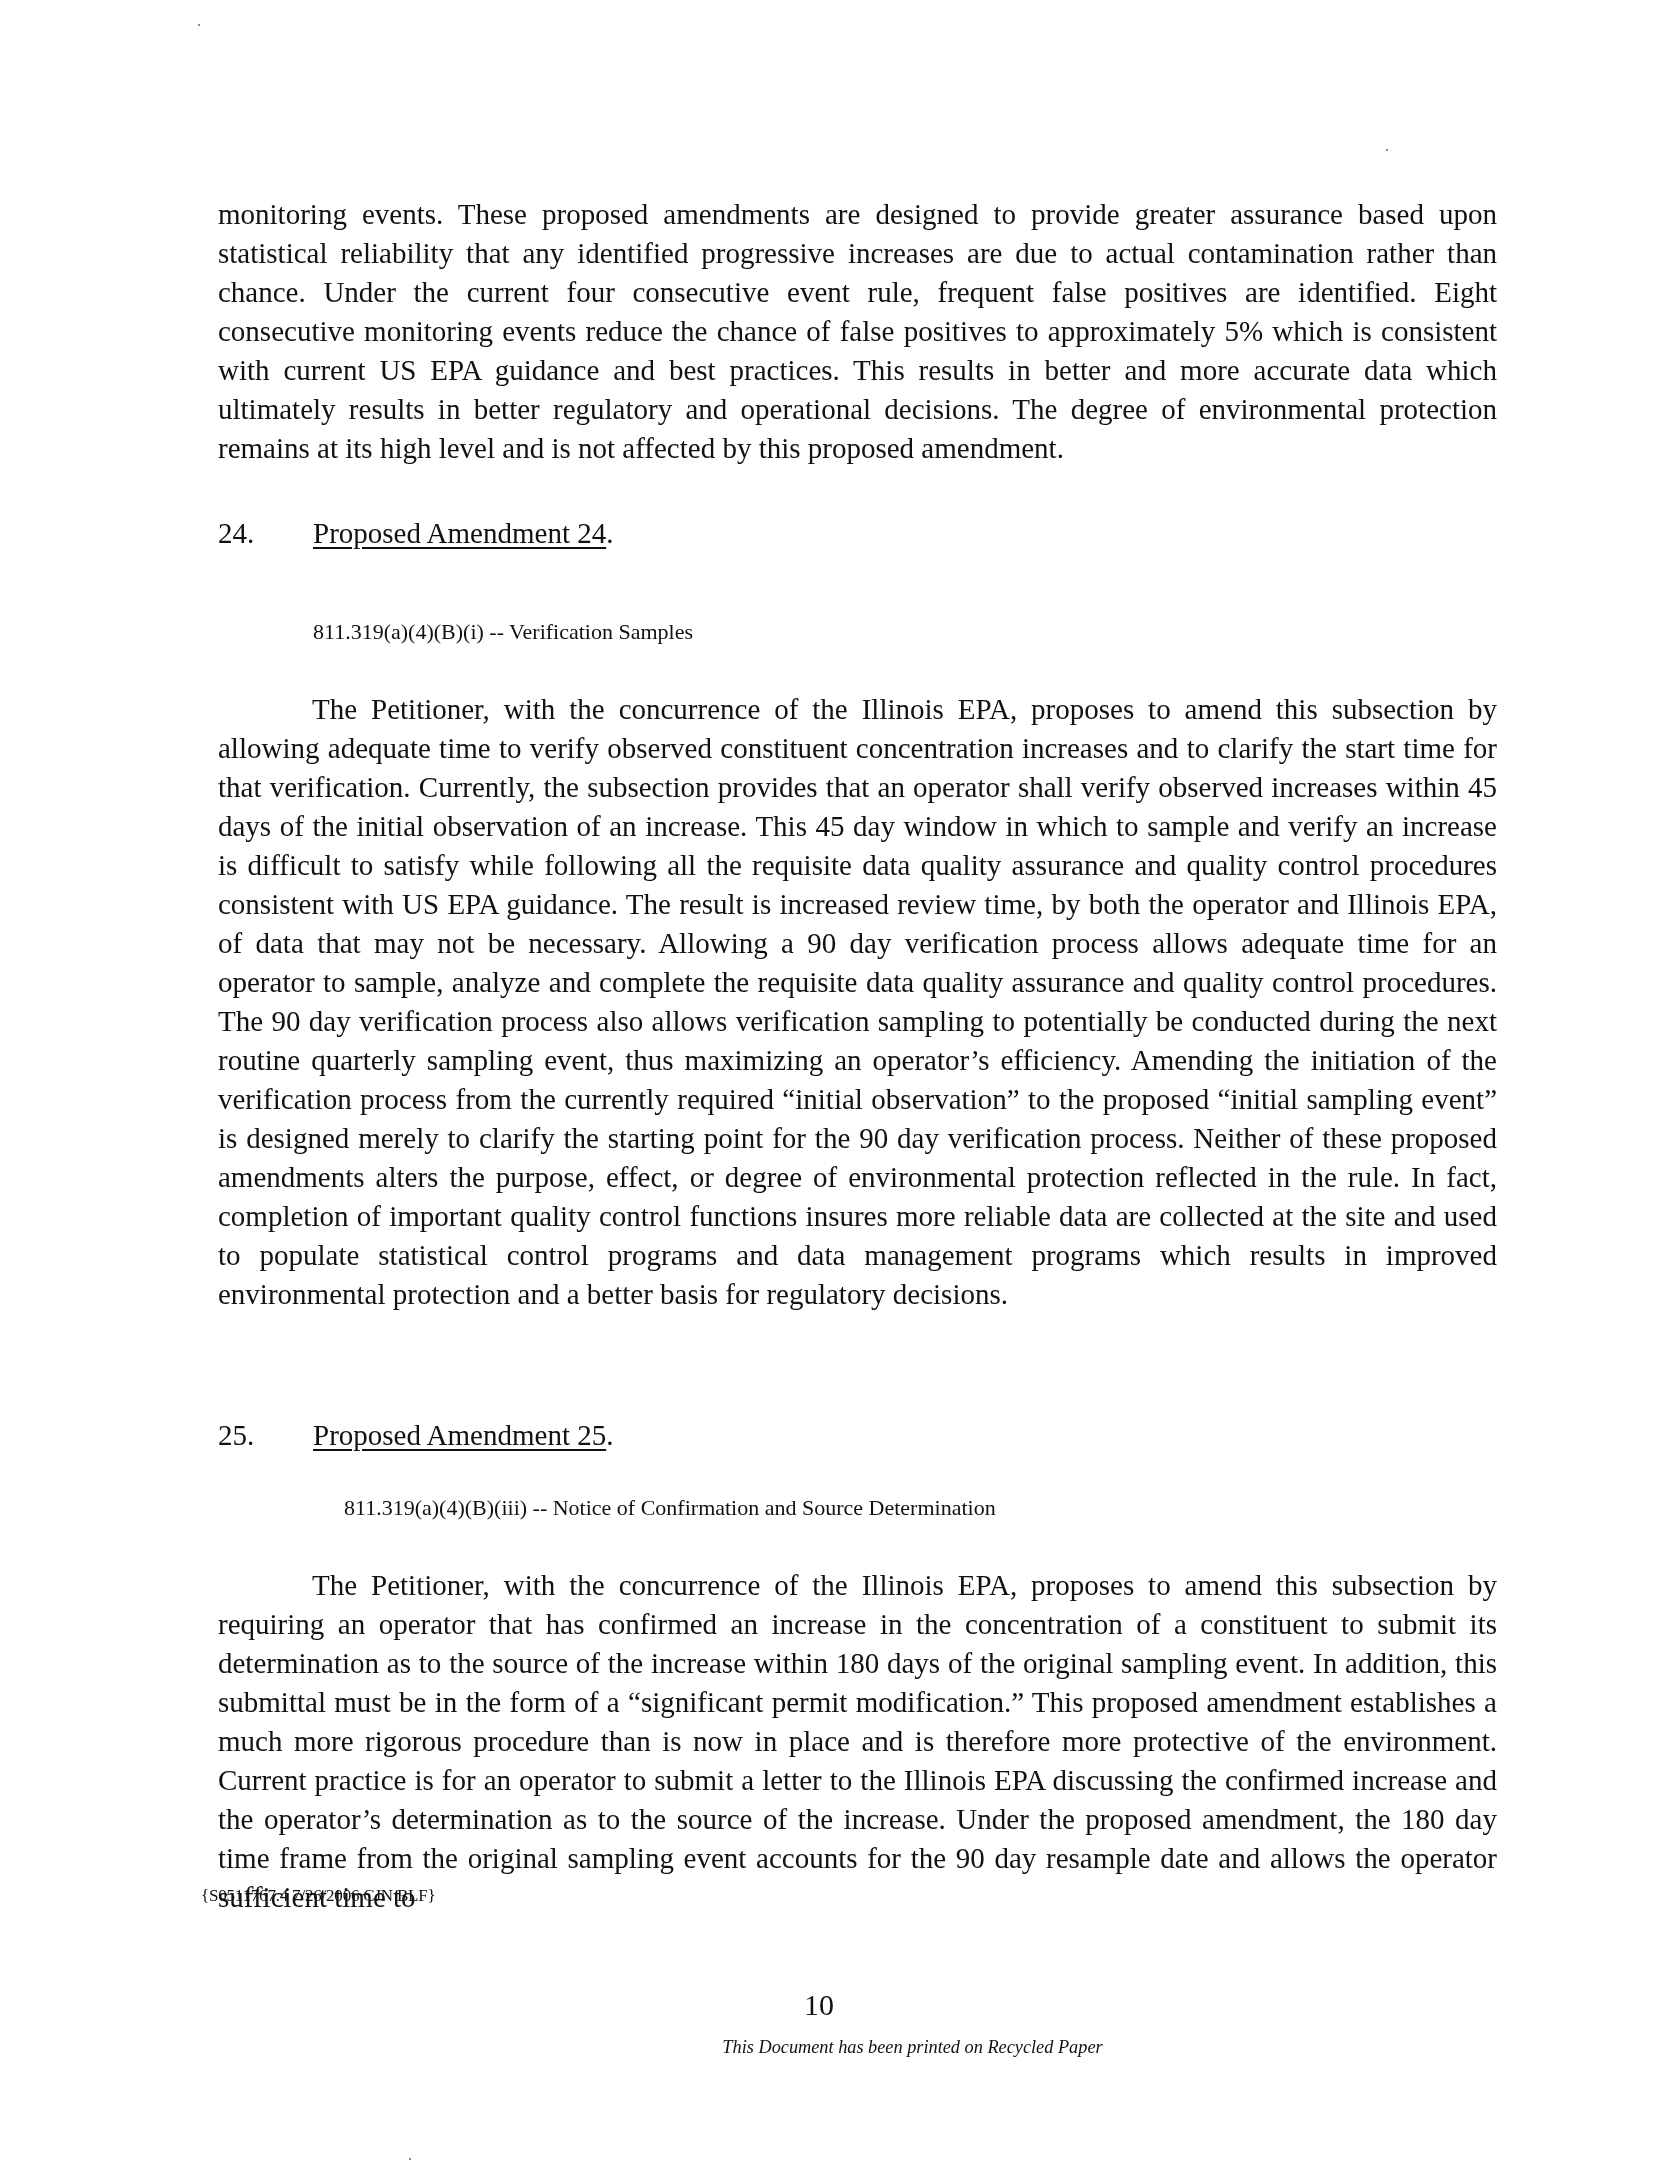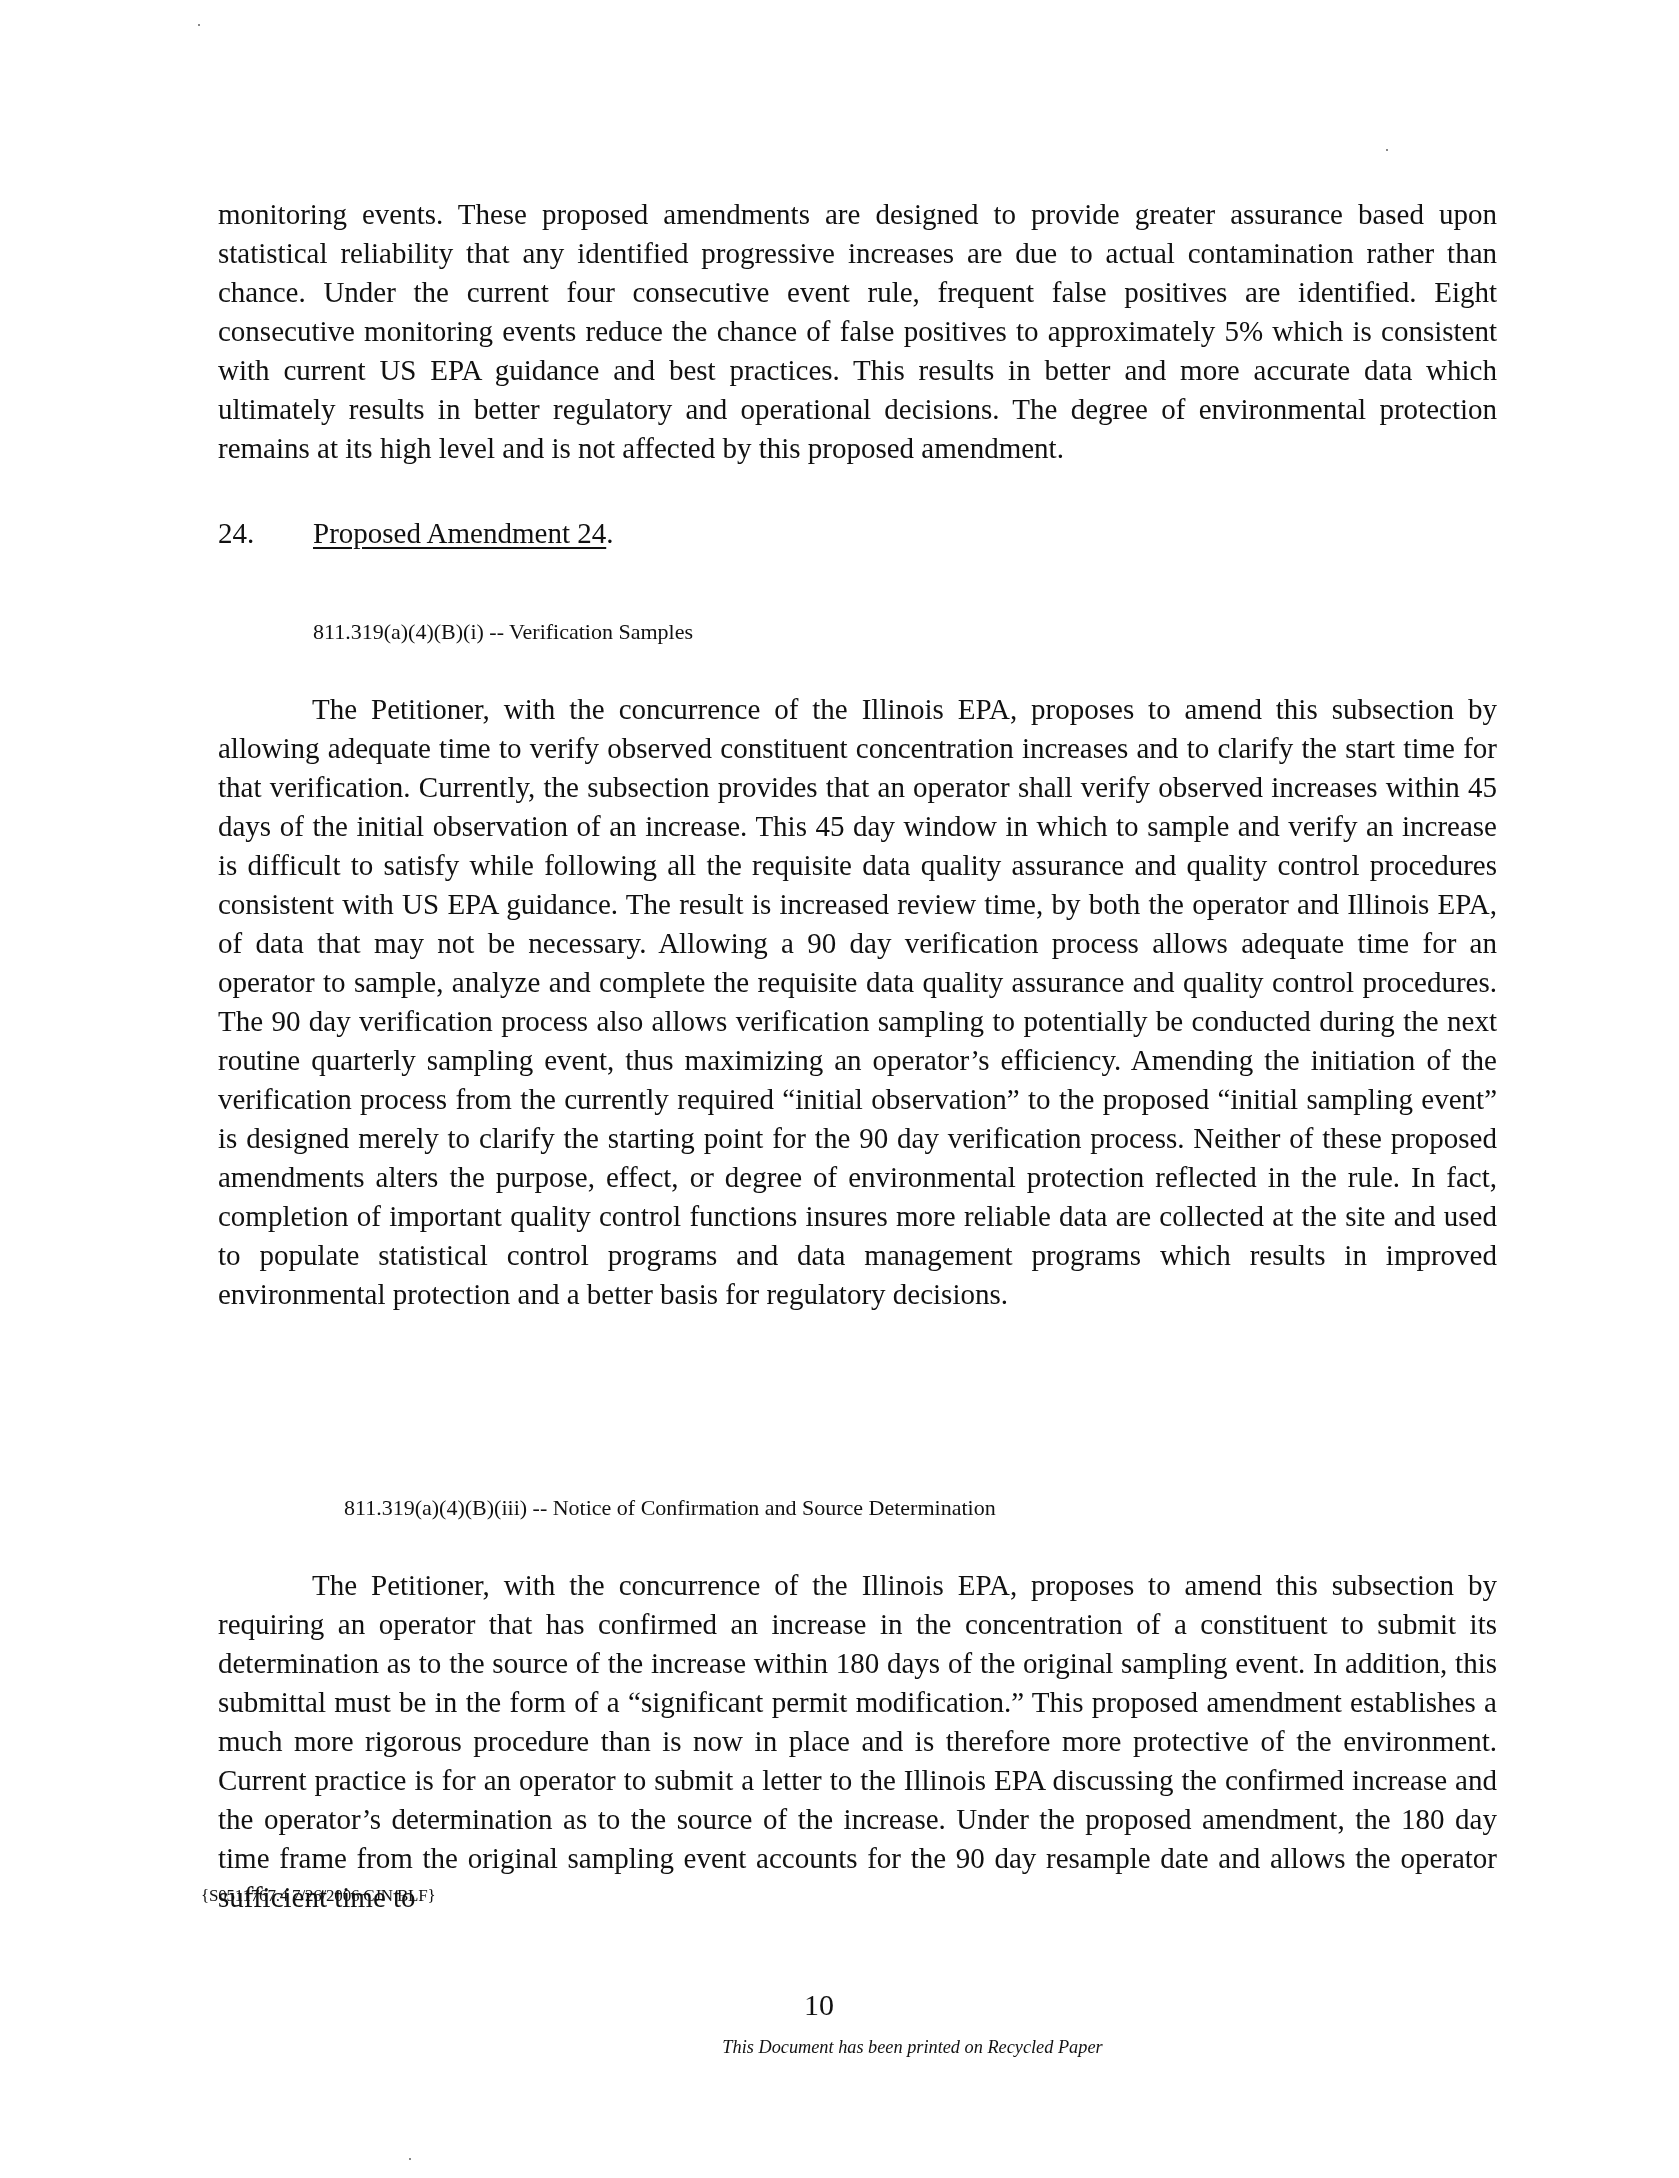--- a/index.html
+++ b/index.html
@@ -25,20 +25,23 @@
 <div class="page">
 
   <p class="block justify" style="top:195px; margin:0;">monitoring events.  These proposed amendments are designed to provide greater assurance based upon statistical reliability that any identified progressive increases are due to actual contamination rather than chance.  Under the current four consecutive event rule, frequent false positives are identified.  Eight consecutive monitoring events reduce the chance of false positives to approximately 5% which is consistent with current US EPA guidance and best practices.  This results in better and more accurate data which ultimately results in better regulatory and operational decisions.  The degree of environmental protection remains at its high level and is not affected by this proposed amendment.</p>
 
   <div class="heading" style="top:514px;">
     <span class="num">24.</span><span class="title">Proposed Amendment 24</span><span>.</span>
   </div>
   <div class="subhead" style="top:612px;">811.319(a)(4)(B)(i) --  Verification Samples</div>
   <p class="block justify indent" style="top:690px; margin:0;">The Petitioner, with the concurrence of the Illinois EPA, proposes to amend this subsection by allowing adequate time to verify observed constituent concentration increases and to clarify the start time for that verification.   Currently, the subsection provides that an operator shall verify observed increases within 45 days of the initial observation of an increase.  This  45 day window in which to sample and verify an increase is difficult to satisfy while following all the requisite data quality assurance and quality control procedures consistent with US EPA guidance.  The result is increased review time, by both the operator and Illinois EPA, of data that may not be necessary. Allowing a 90 day verification process allows adequate time for an operator to sample, analyze and complete the requisite data quality assurance and quality control procedures.  The 90 day verification process also allows verification sampling to potentially be conducted during the next routine quarterly sampling event, thus maximizing an operator’s efficiency.  Amending the initiation of the verification process from the currently required “initial observation” to the proposed “initial sampling event” is designed merely to clarify the starting point for the 90 day verification process. Neither of these proposed amendments alters the purpose, effect, or degree of environmental protection reflected in the rule.  In fact, completion of important quality control functions insures more reliable data are collected at the site and used to populate statistical control programs and data management programs which results in improved environmental protection and a better basis for regulatory decisions.</p>
 
+  <div class="heading" style="top:1416px;">
+    <span class="num">25.</span><span class="title">Proposed Amendment 25</span><span>.</span>
+  </div>
   <div class="subhead" style="top:1488px;margin-left:31px;">811.319(a)(4)(B)(iii) --  Notice of Confirmation and Source Determination</div>
   <p class="block justify indent" style="top:1566px; margin:0;">The Petitioner, with the concurrence of the Illinois EPA, proposes to amend this subsection by requiring an operator that has confirmed an increase in the concentration of a constituent to submit its determination as to the source of the increase within 180 days of the original sampling event.  In addition, this submittal must be in the form of a “significant permit modification.”  This proposed amendment establishes a much more rigorous procedure than is now in place and is therefore more protective of the environment.   Current practice is for an operator to submit a letter to the Illinois EPA discussing the confirmed increase and the operator’s determination as to the source of the increase.  Under the proposed amendment, the 180 day time frame from the original sampling event accounts for the 90 day resample date and allows the operator sufficient time to</p>
 
   <div class="footer-id">{S0511767.4  7/26/2006 CJN BLF}</div>
   <div class="page-num">10</div>
   <div class="recycled">
     <span>This Document has been printed on Recycled Paper</span>
   </div>
 
   <div class="speck" style="left:198px; top:24px;"></div>

